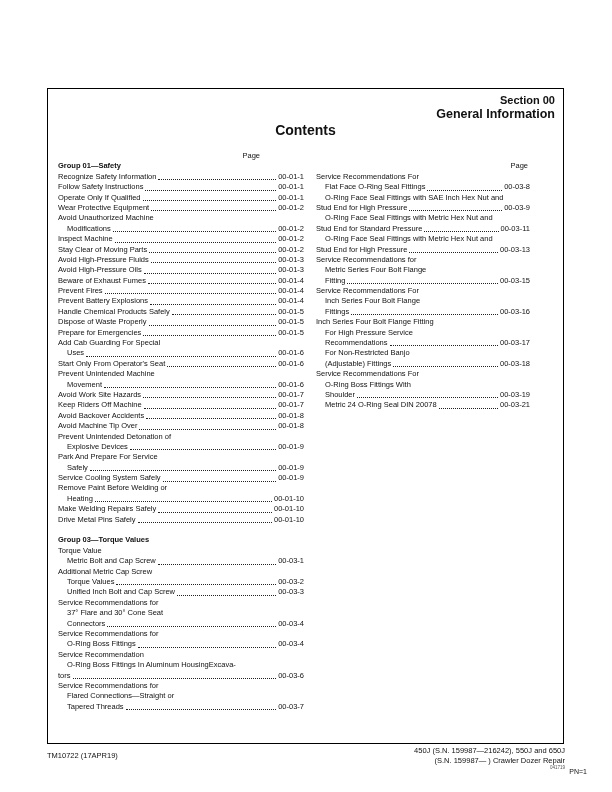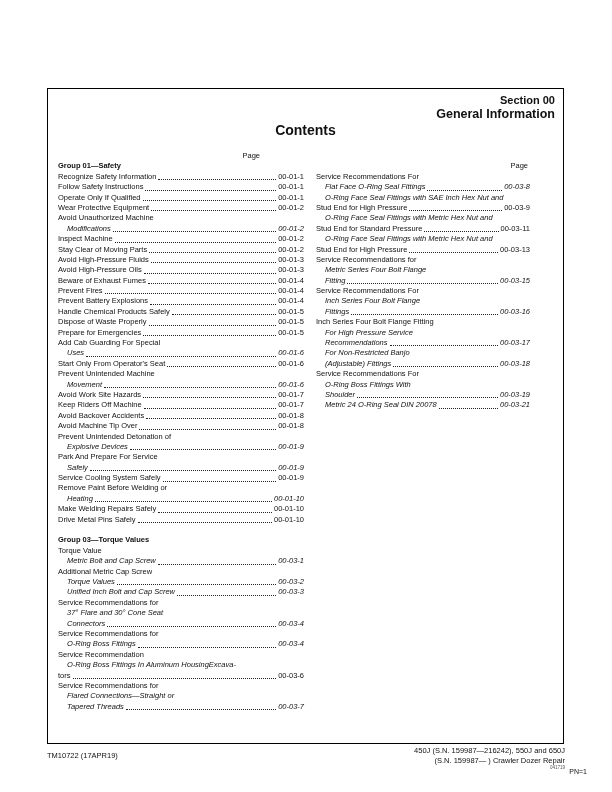--- a/index.html
+++ b/index.html
@@ -31,21 +31,21 @@
   }
   .col{position:absolute;top:62px;font-size:7.5px;line-height:10.4px;}
   .col-left{left:10px;width:246px;}
   .col-right{left:268px;width:214px;}
   .page-label{text-align:right;height:10.4px;}
   .col-left .page-label{padding-right:44px;}
   .col-right .page-label{margin-top:10.4px;padding-right:2px;}
   .toc-line{display:flex;align-items:flex-end;height:10.4px;}
   .toc-line.bold{font-weight:bold;}
   .toc-line.gap{margin-top:10.4px;}
-  .toc-line.indent{padding-left:9px;font-style:italic;}
+  .toc-line.indent{padding-left:9px;}
   .toc-text{white-space:nowrap;flex-shrink:0;}
   .dots{
     flex:1;min-width:6px;
     border-bottom:1.4px dotted #222;
     margin:0 2px 2px 2px;
   }
   .pg{flex-shrink:0;white-space:nowrap;}
   .footer-left{position:absolute;left:47px;top:751px;font-size:7.5px;}
   .footer-page{position:absolute;left:0;top:748px;width:612px;text-align:center;font-size:11px;font-weight:bold;}
   .footer-right{position:absolute;right:47px;top:746px;text-align:right;font-size:7.5px;line-height:9.6px;}

